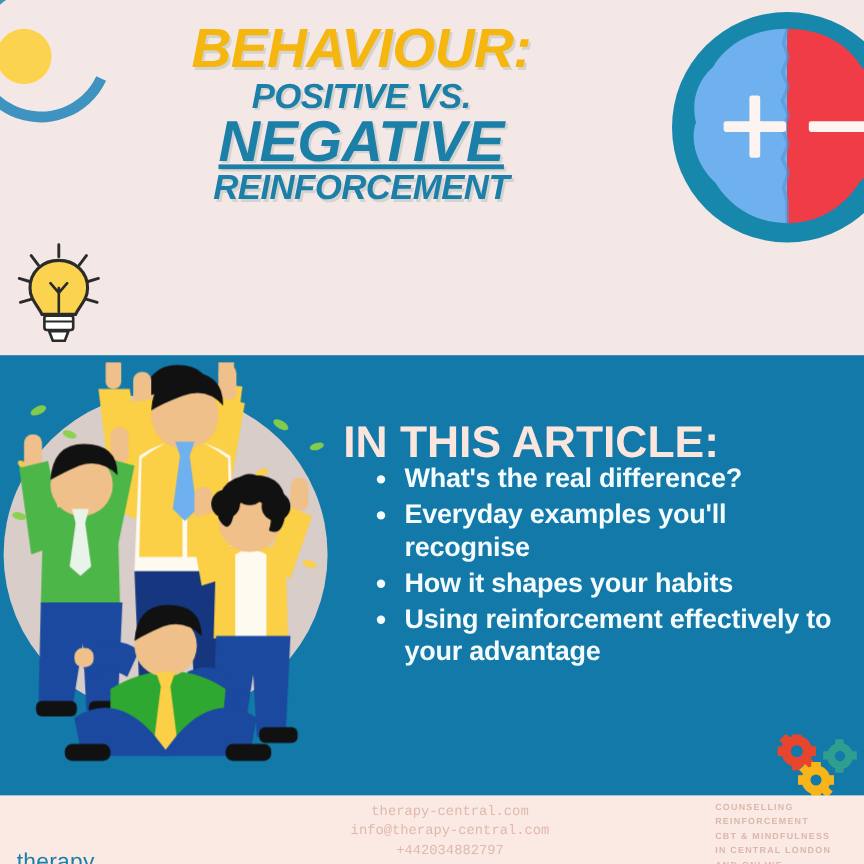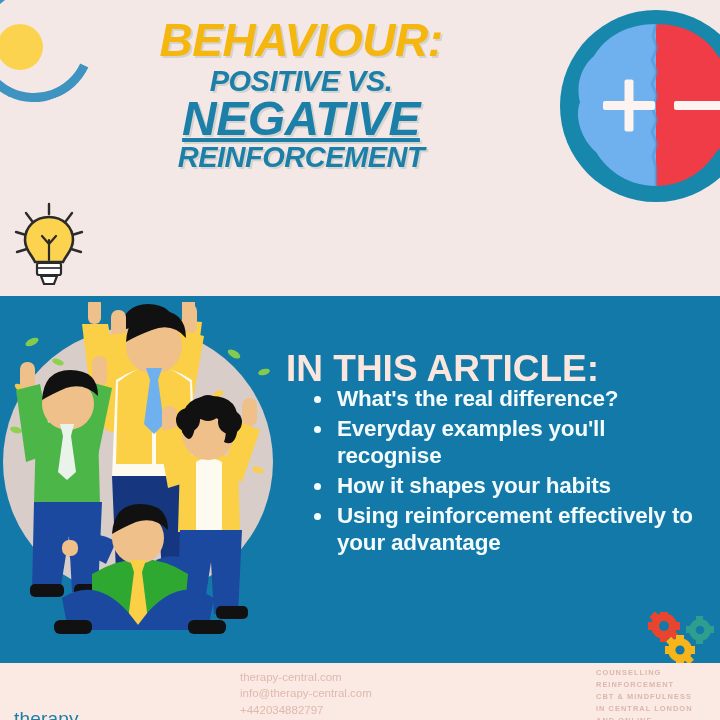--- a/index.html
+++ b/index.html
@@ -65,22 +65,22 @@
   }
 
   
   .gears{position:absolute;left:645px;top:612px;width:75px;height:52px;}
 
   
   .logo{position:absolute;left:14px;top:6px;width:130px;}
   .logo-row{font-size:19px;color:#1b7fa8;line-height:1.08;letter-spacing:.2px;margin-top:40px;}
   .logo-row2{display:flex;align-items:center;gap:44px;}
   .logo-c{position:relative;display:inline-block;width:17px;height:19px;}
-  .contact{position:absolute;left:240px;top:6px;width:270px;
-    font-family:Liberation Sans, sans-serif;color:#e0b9ae;font-size:11.5px;line-height:1.42;}
+  .contact{position:absolute;left:240px;top:6px;width:270px;text-align:center;
+    font-family:Liberation Mono, monospace;color:#e0b9ae;font-size:11.5px;line-height:1.42;}
   .credentials{position:absolute;left:596px;top:4px;width:124px;
     color:#dbb7ac;font-size:7.4px;font-weight:bold;letter-spacing:1.05px;line-height:1.62;}
 </style>
 </head>
 <body>
 
 <div id="poster">
 
   <div class="band-header">
 

